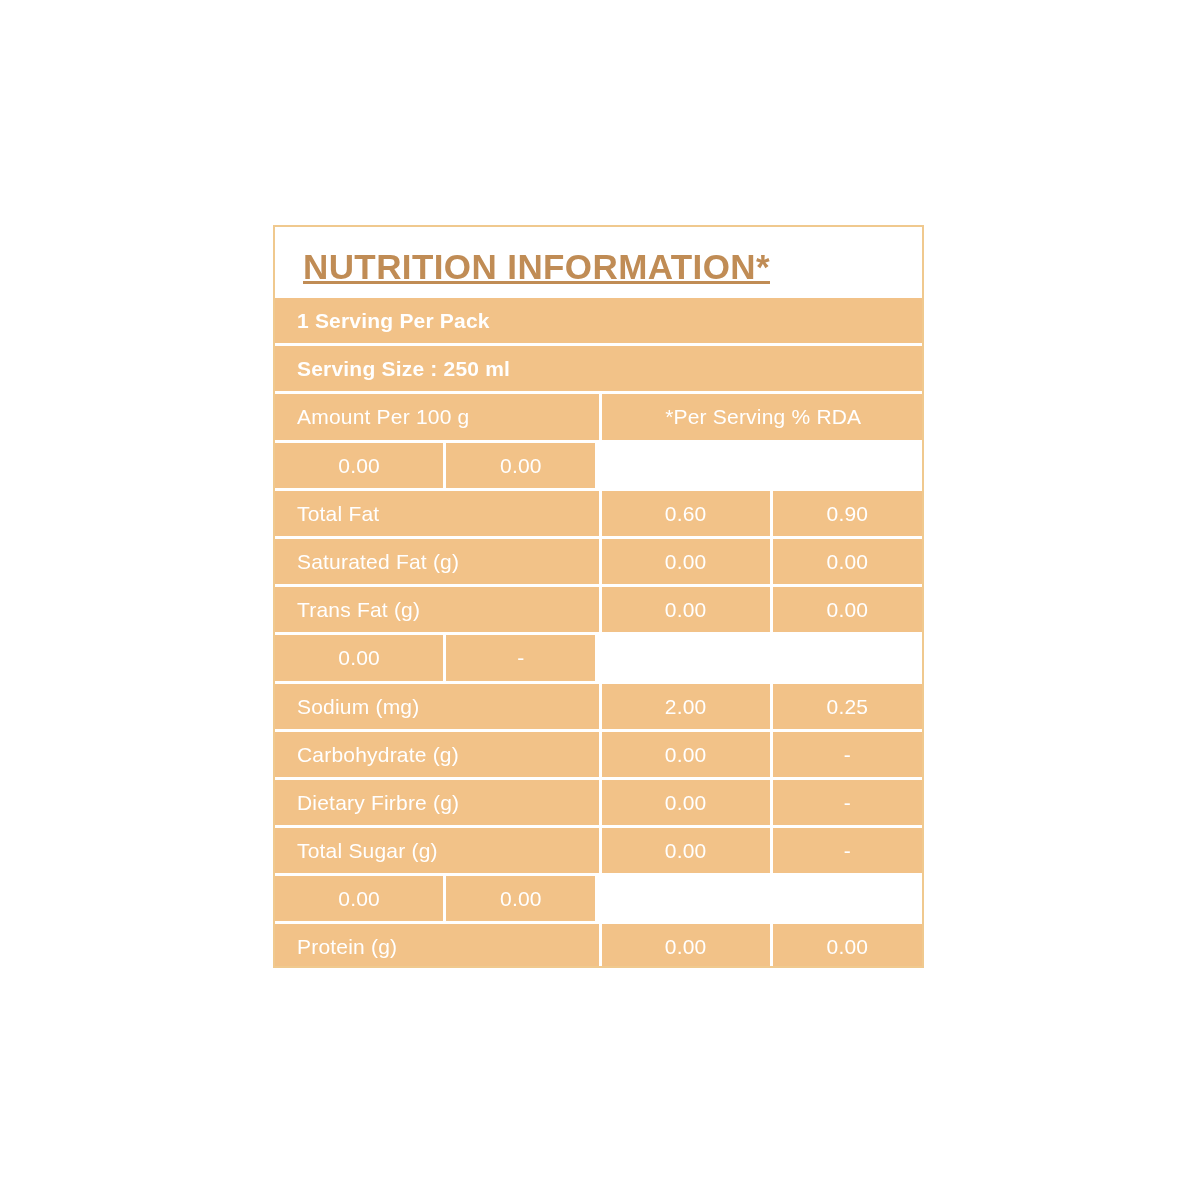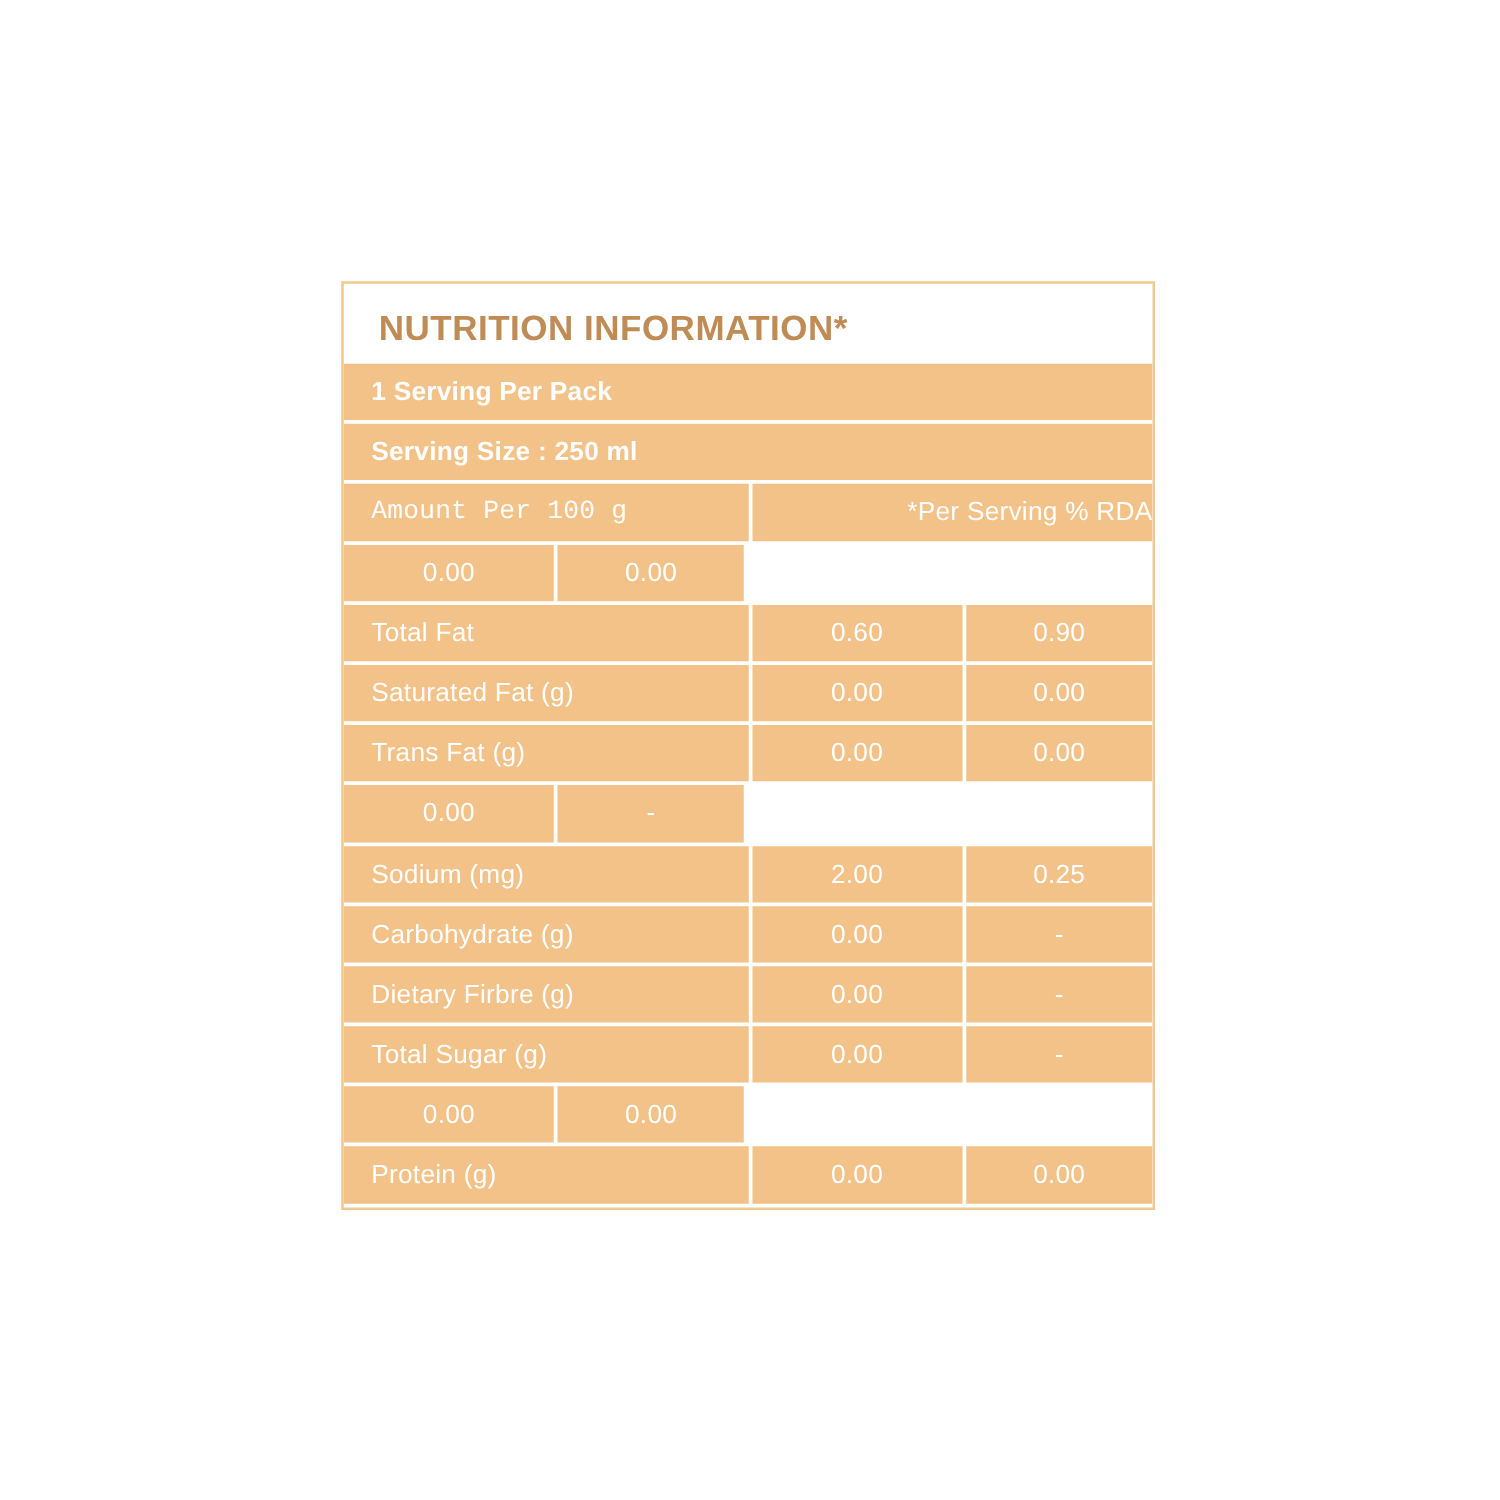--- a/index.html
+++ b/index.html
@@ -25,25 +25,26 @@
     background: #ffffff;
     border: 2px solid #f0c98e;
     box-sizing: border-box;
     overflow: hidden;
   }
   .panel-inner {
     padding: 0;
   }
   .nut-title {
     color: #c08c55;
-    font-size: 28px;
+    font-size: 35px;
     font-weight: bold;
     letter-spacing: 0.4px;
     padding: 22px 0 14px 28px;
     line-height: 1;
+    text-decoration: underline;
   }
   .row {
     display: flex;
     width: 100%;
     box-sizing: border-box;
     margin-bottom: 3px;
   }
   .band {
     background: #f2c288;
     color: #ffffff;
@@ -76,25 +77,24 @@
     margin-right: 3px;
   }
   .c-rda {
     width: calc(24% - 6px);
     text-align: center;
   }
   .head-label {
     width: 50%;
     padding-left: 22px;
     margin-right: 3px;
-    font-family: Liberation Mono, monospace;
   }
   .head-rda {
     width: calc(50% - 3px);
-    text-align: right;
+    text-align: center;
     padding-left: 3px;
   }
   .footnote {
     background: #f2c288;
     color: #ffffff;
     font-size: 19px;
     line-height: 1.55;
     padding: 14px 26px 16px 30px;
     box-sizing: border-box;
     width: 100%;

